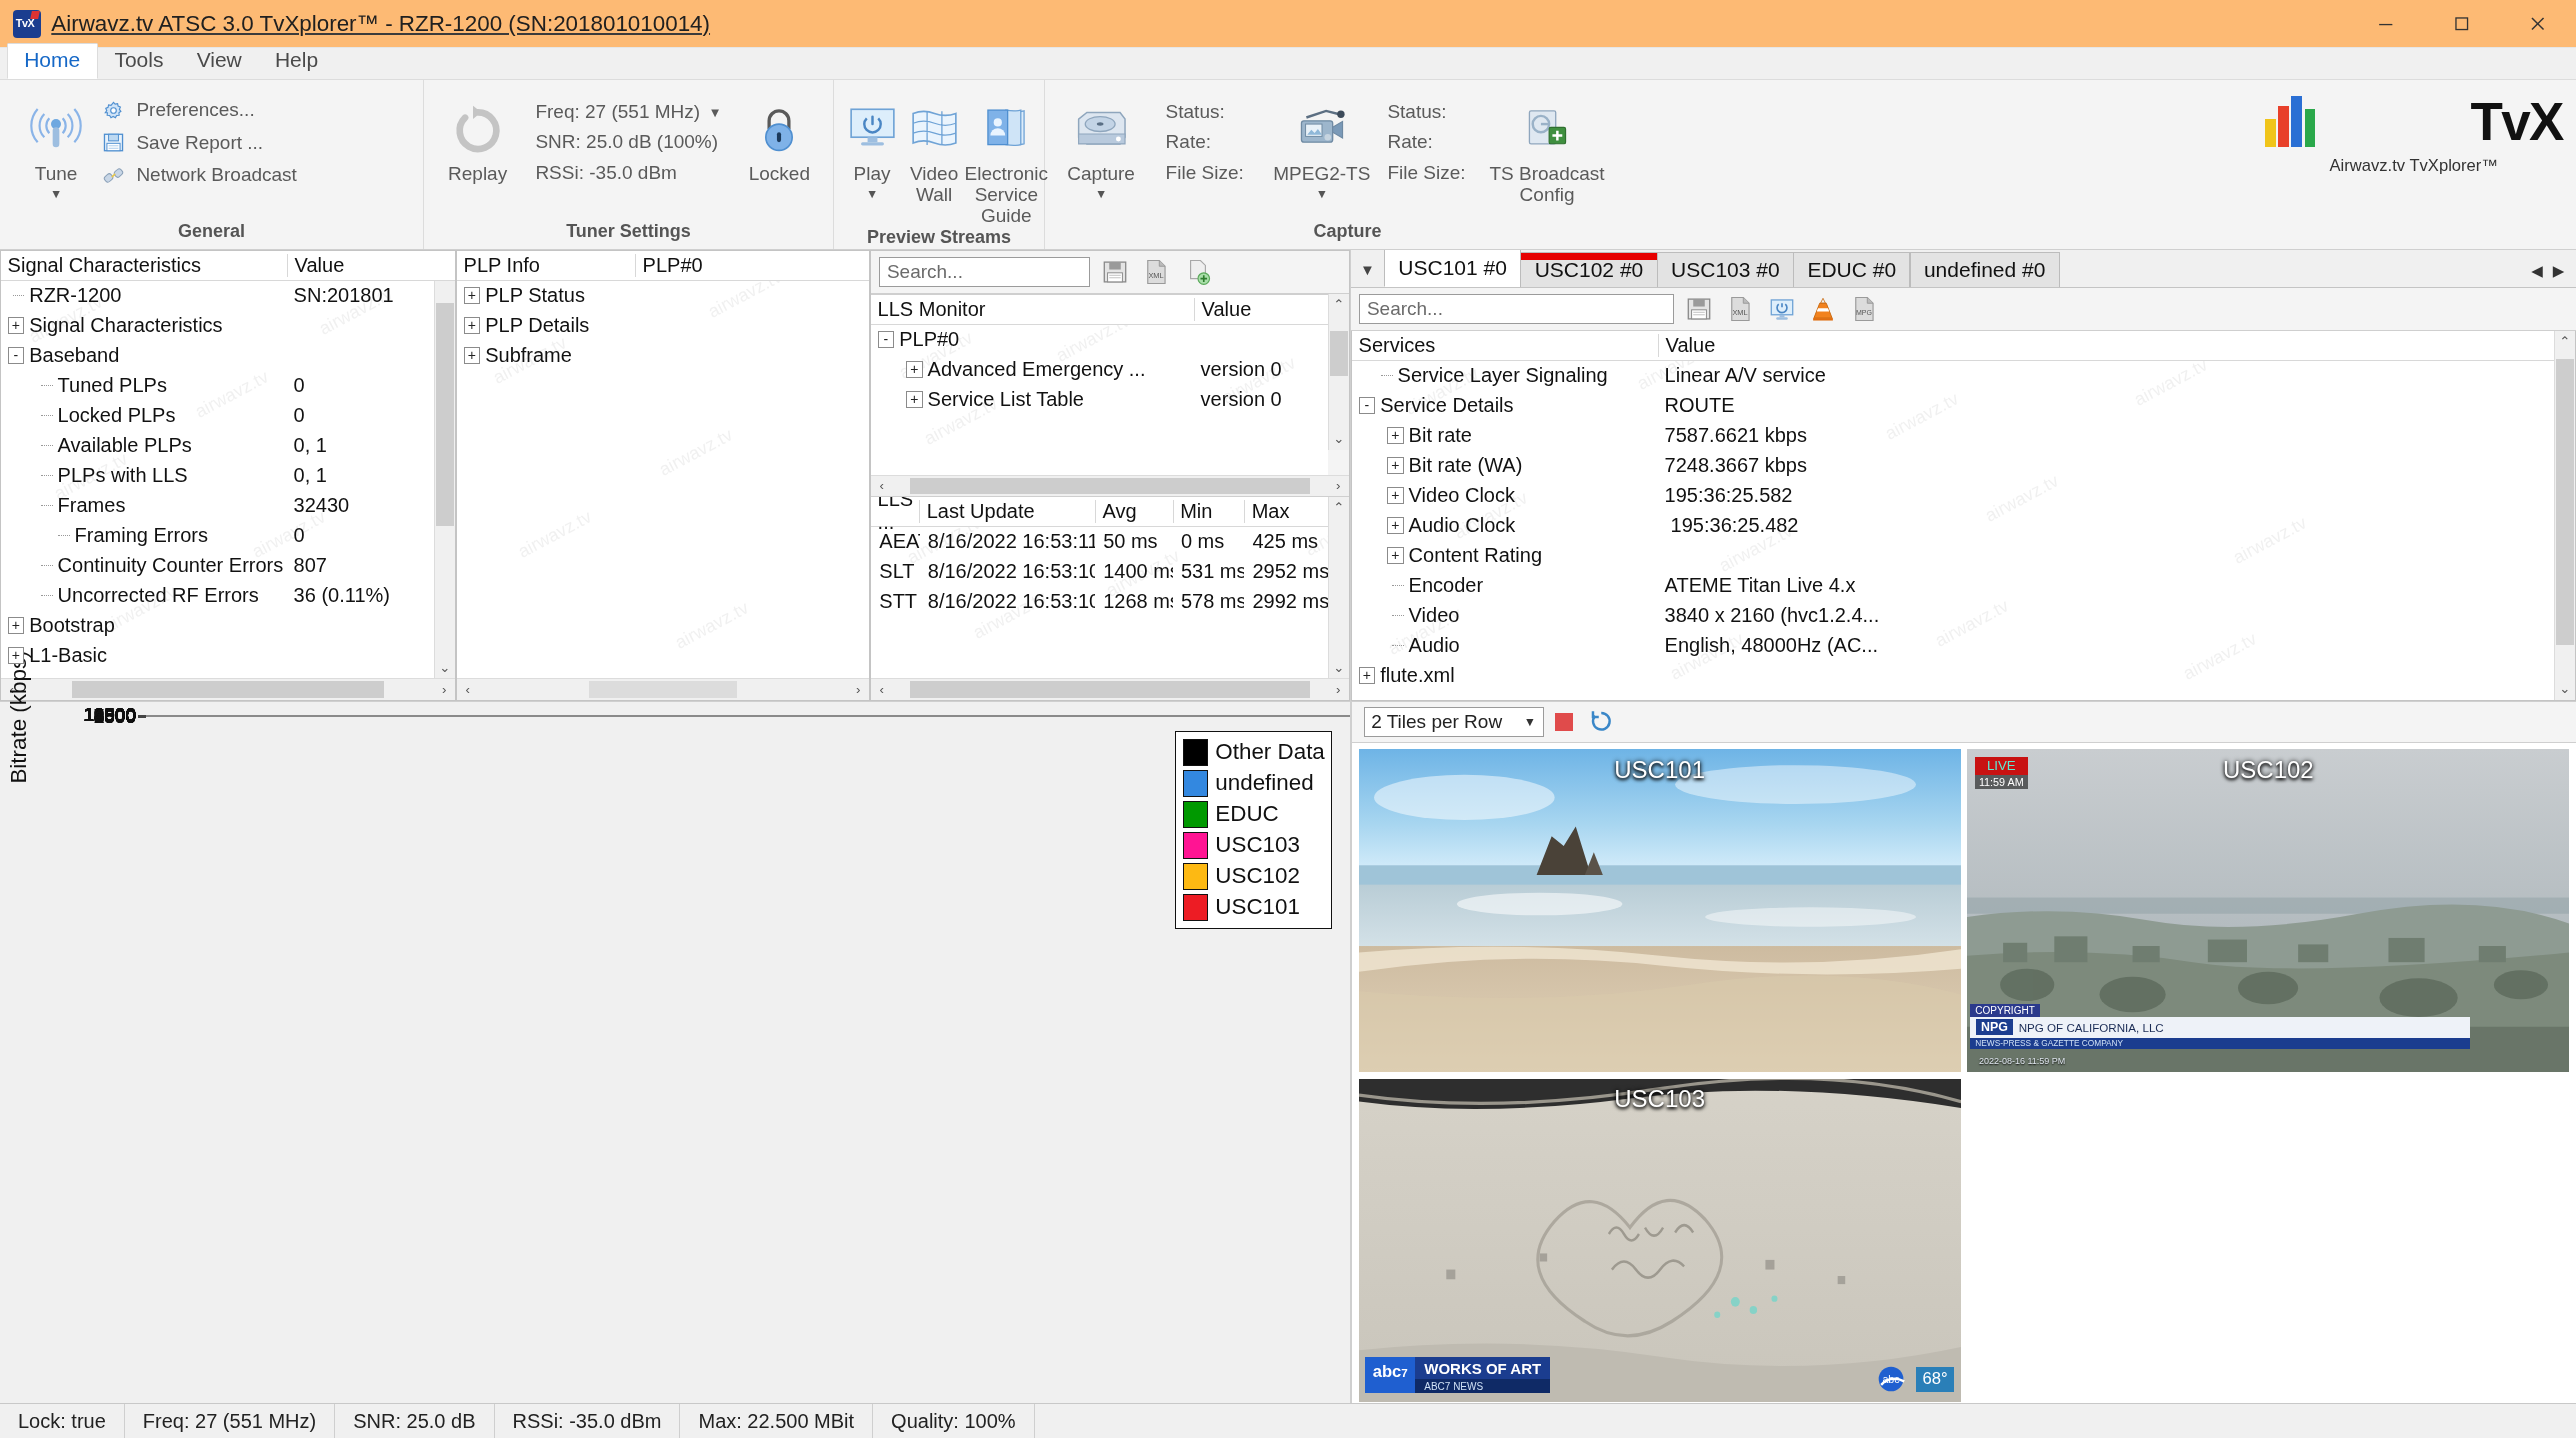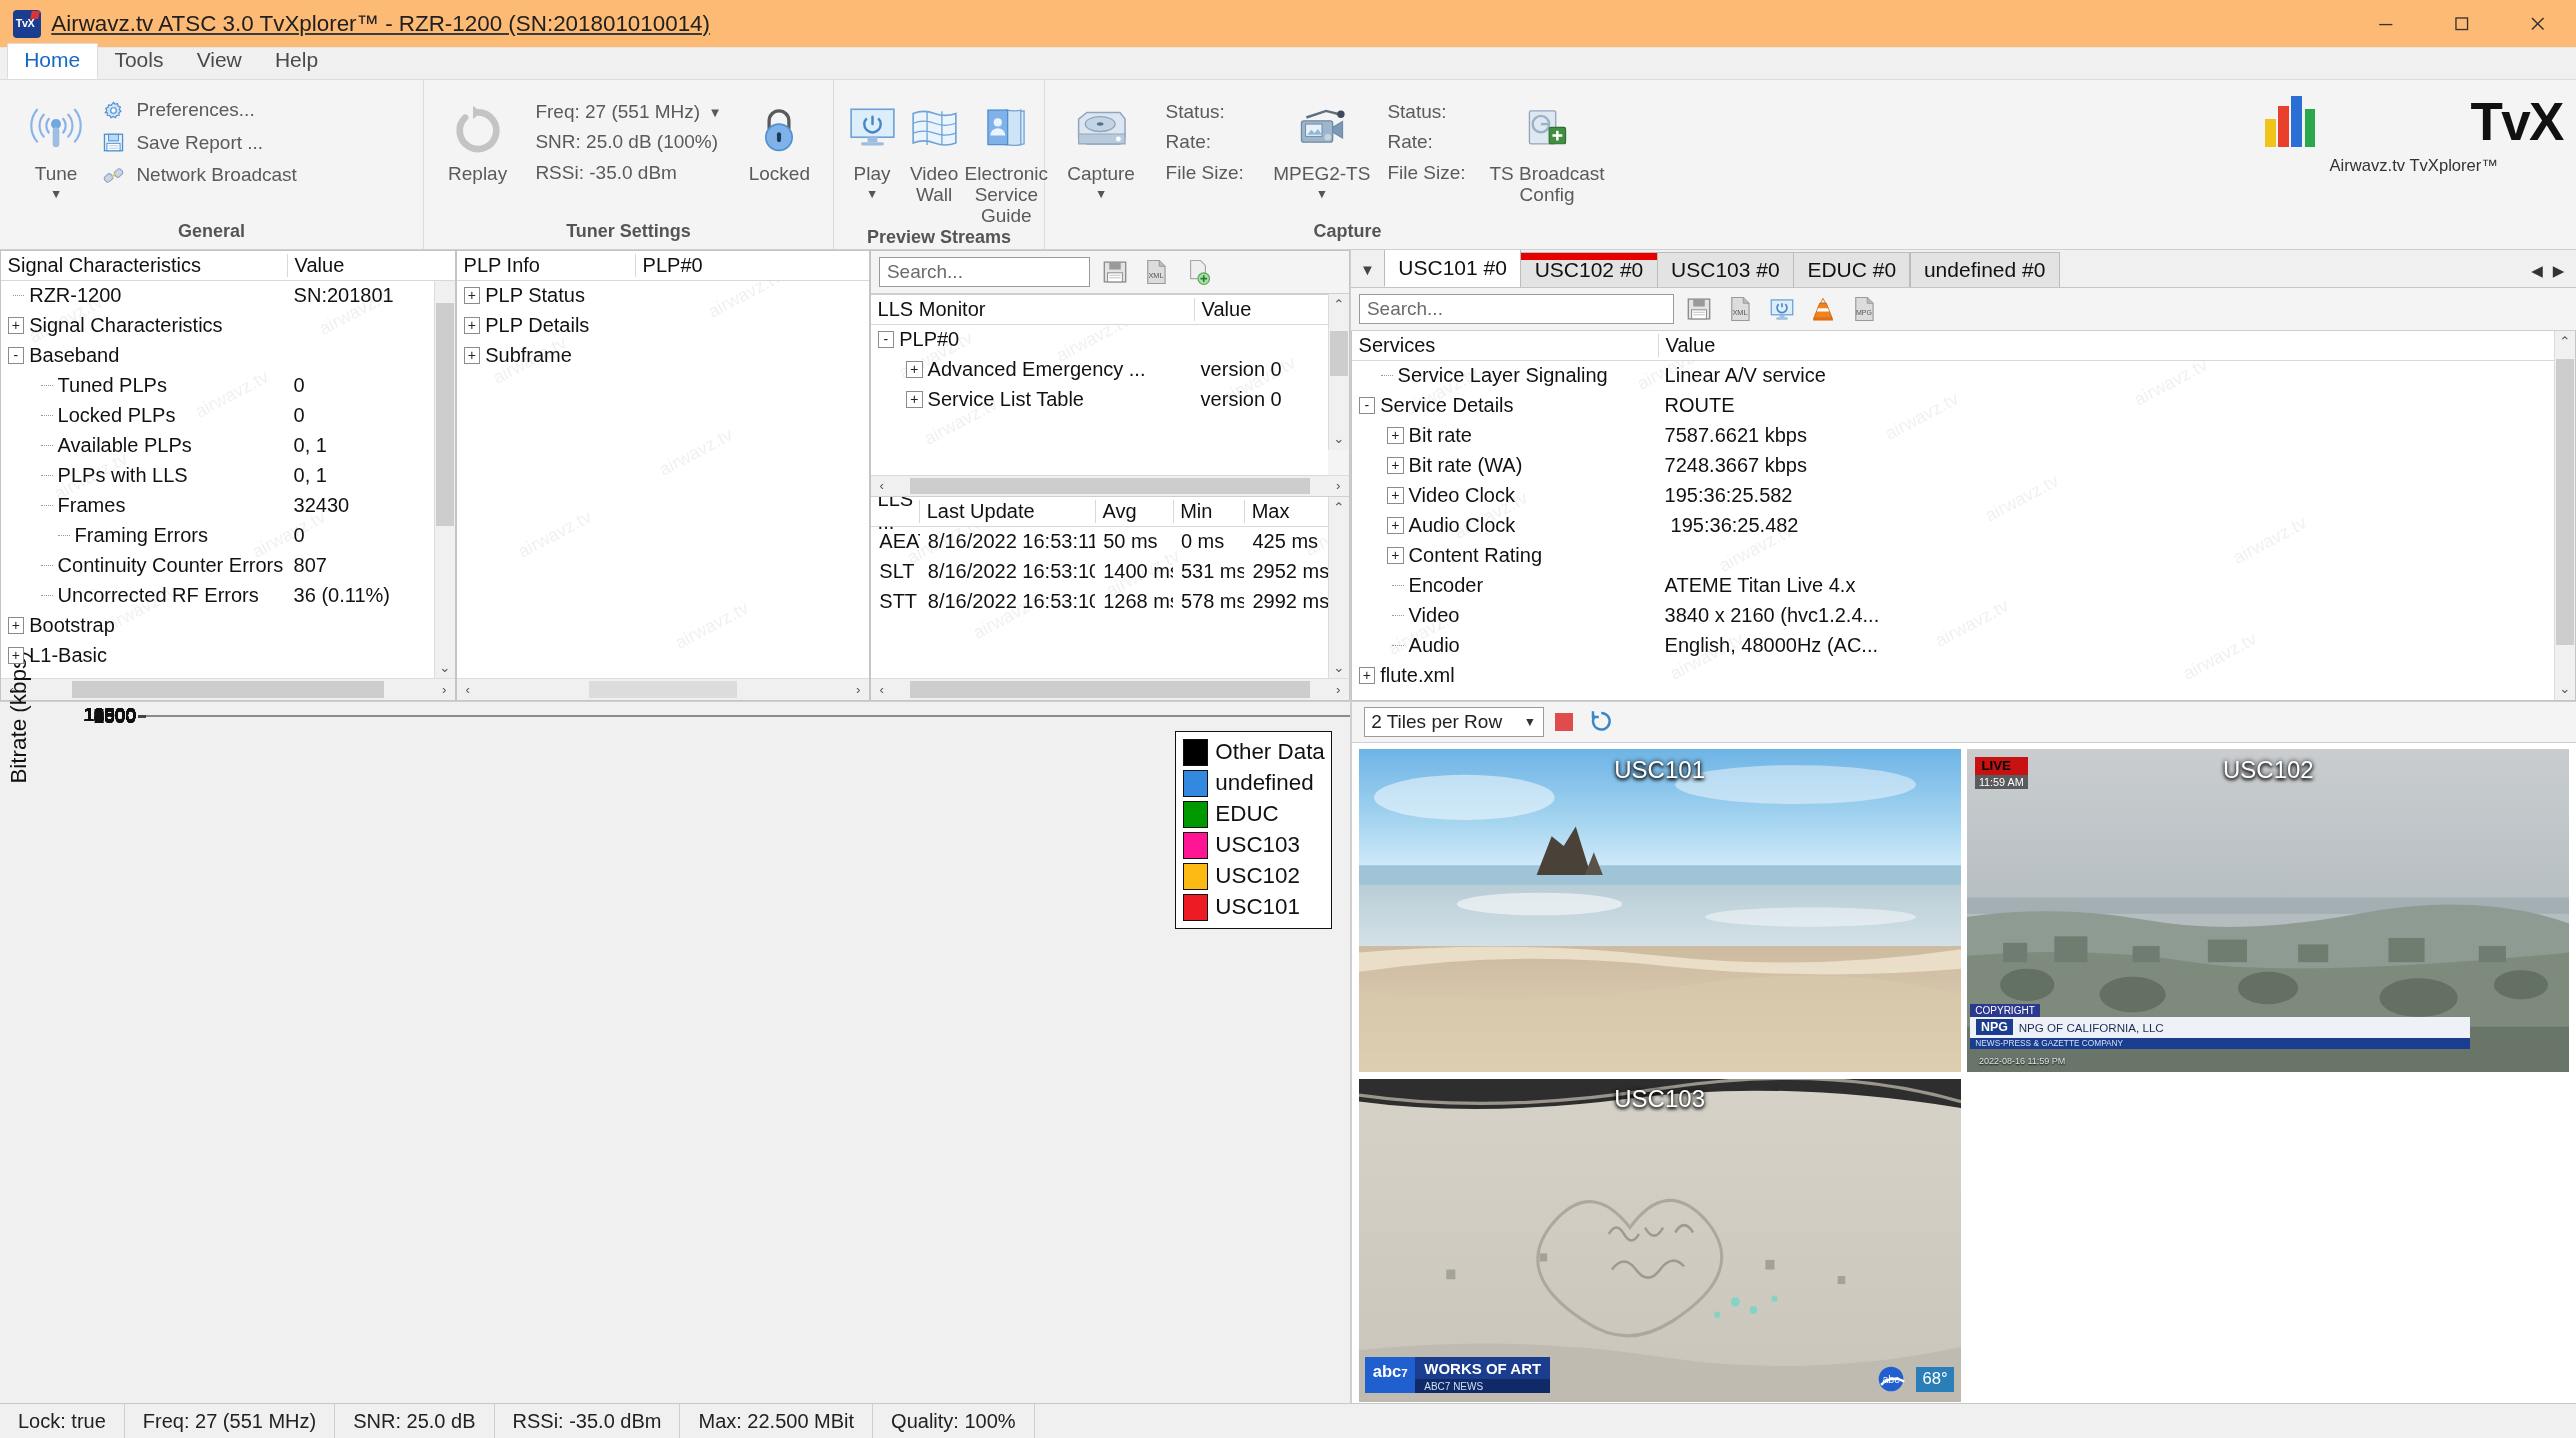--- a/index.html
+++ b/index.html
@@ -1181,21 +1181,21 @@
               <g fill="#5d6a5c" opacity=".8">
                 <ellipse cx="40" cy="146" rx="18" ry="10"></ellipse>
                   <ellipse cx="110" cy="152" rx="22" ry="11"></ellipse>
                 <ellipse cx="200" cy="148" rx="20" ry="10"></ellipse>
                   <ellipse cx="300" cy="154" rx="26" ry="12"></ellipse>
                 <ellipse cx="368" cy="146" rx="18" ry="9"></ellipse>
               </g>
               <rect x="0" y="172" width="400" height="28" fill="#5a6458" opacity=".55"></rect>
             </svg>
             <div style="position:absolute; left:7.5px; top:7.5px; z-index:4;">
-              <div style="background:#c81212; color:#000000; font-size:13.3px; padding:1.7px 6.6px; font-weight:bold;">LIVE</div>
+              <div style="background:#c81212; color:#5eead4; font-size:13.3px; padding:1.7px 6.6px; font-weight:normal;text-align:center;">LIVE</div>
               <div style="background:rgba(0,0,0,.55); color:#fff; font-size:10.8px; padding:0.8px 4.1px;">11:59 AM</div>
             </div>
             <div style="position:absolute; left:3px; bottom:23px; right:99px; z-index:4;margin-top:12px;">
               <div style="background:#2b3a8c; color:#fff; font-size:10px; padding:0.8px 5px; display:inline-block;">COPYRIGHT</div>
               <div style="background:#eef2f8; display:flex; align-items:center; gap:5.8px; padding:2.5px 5.8px;">
                 <span style="background:#1b3d8f; color:#fff; font-size:12.4px; padding:0.8px 5px; font-weight:bold;">NPG</span>
                 <span style="color:#1b2c55; font-size:11.6px;">NPG OF CALIFORNIA, LLC</span>
               </div>
               <div style="background:#1b3d8f; color:#cfe0f5; font-size:8.3px; padding:0.8px 5px;">NEWS-PRESS &amp; GAZETTE COMPANY</div>
             </div>

